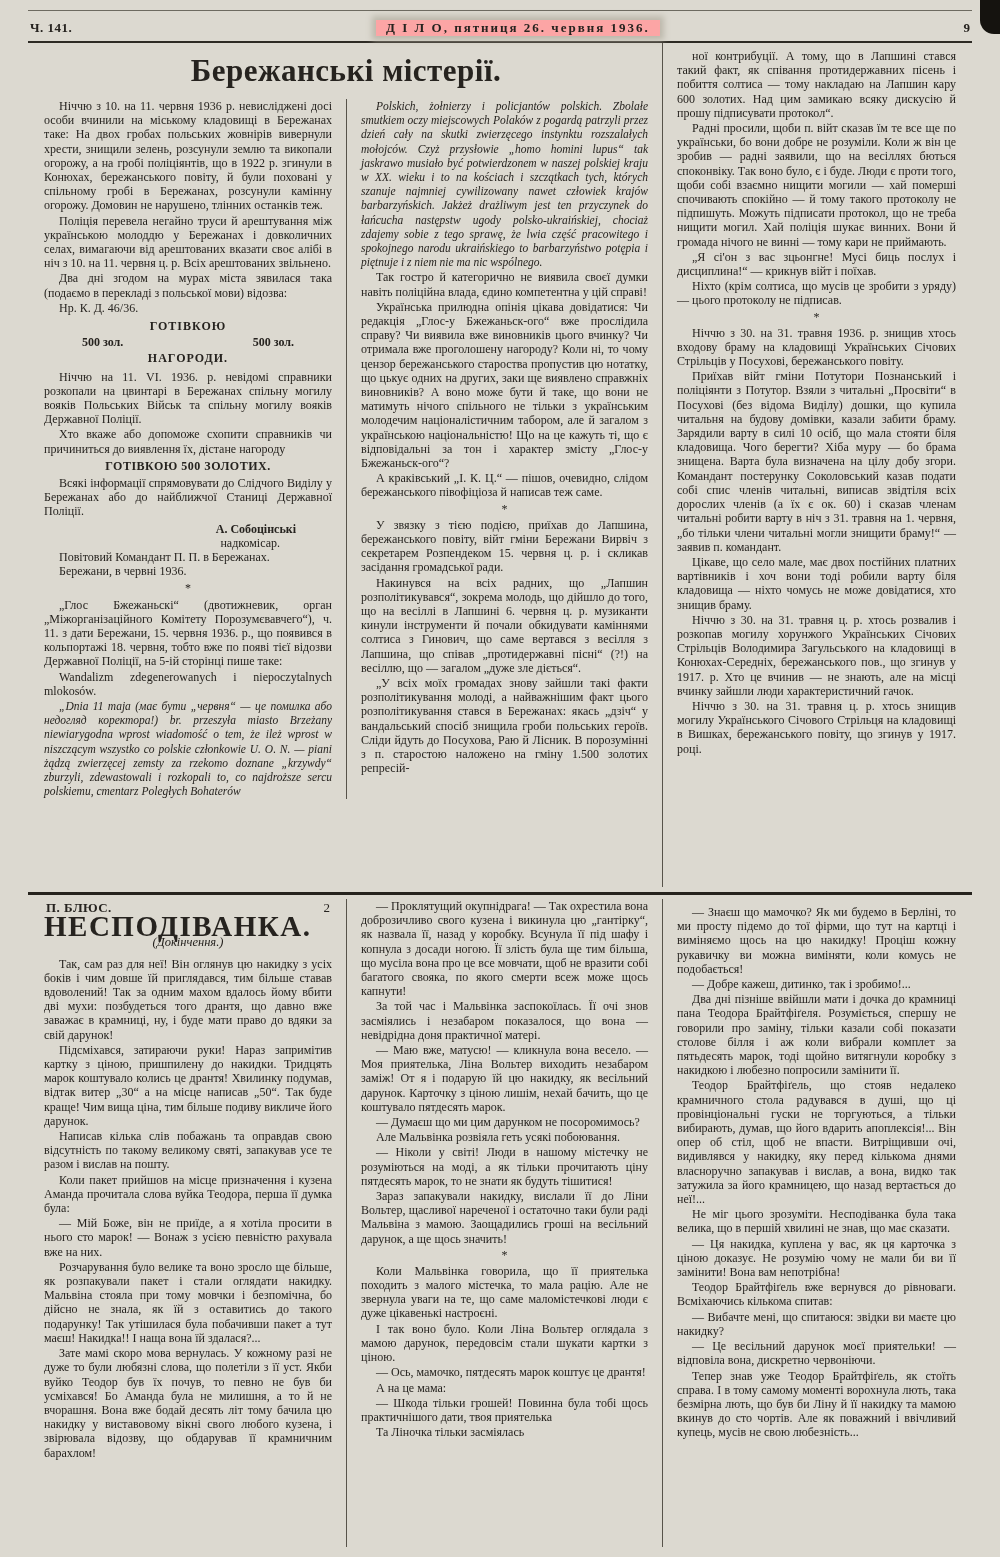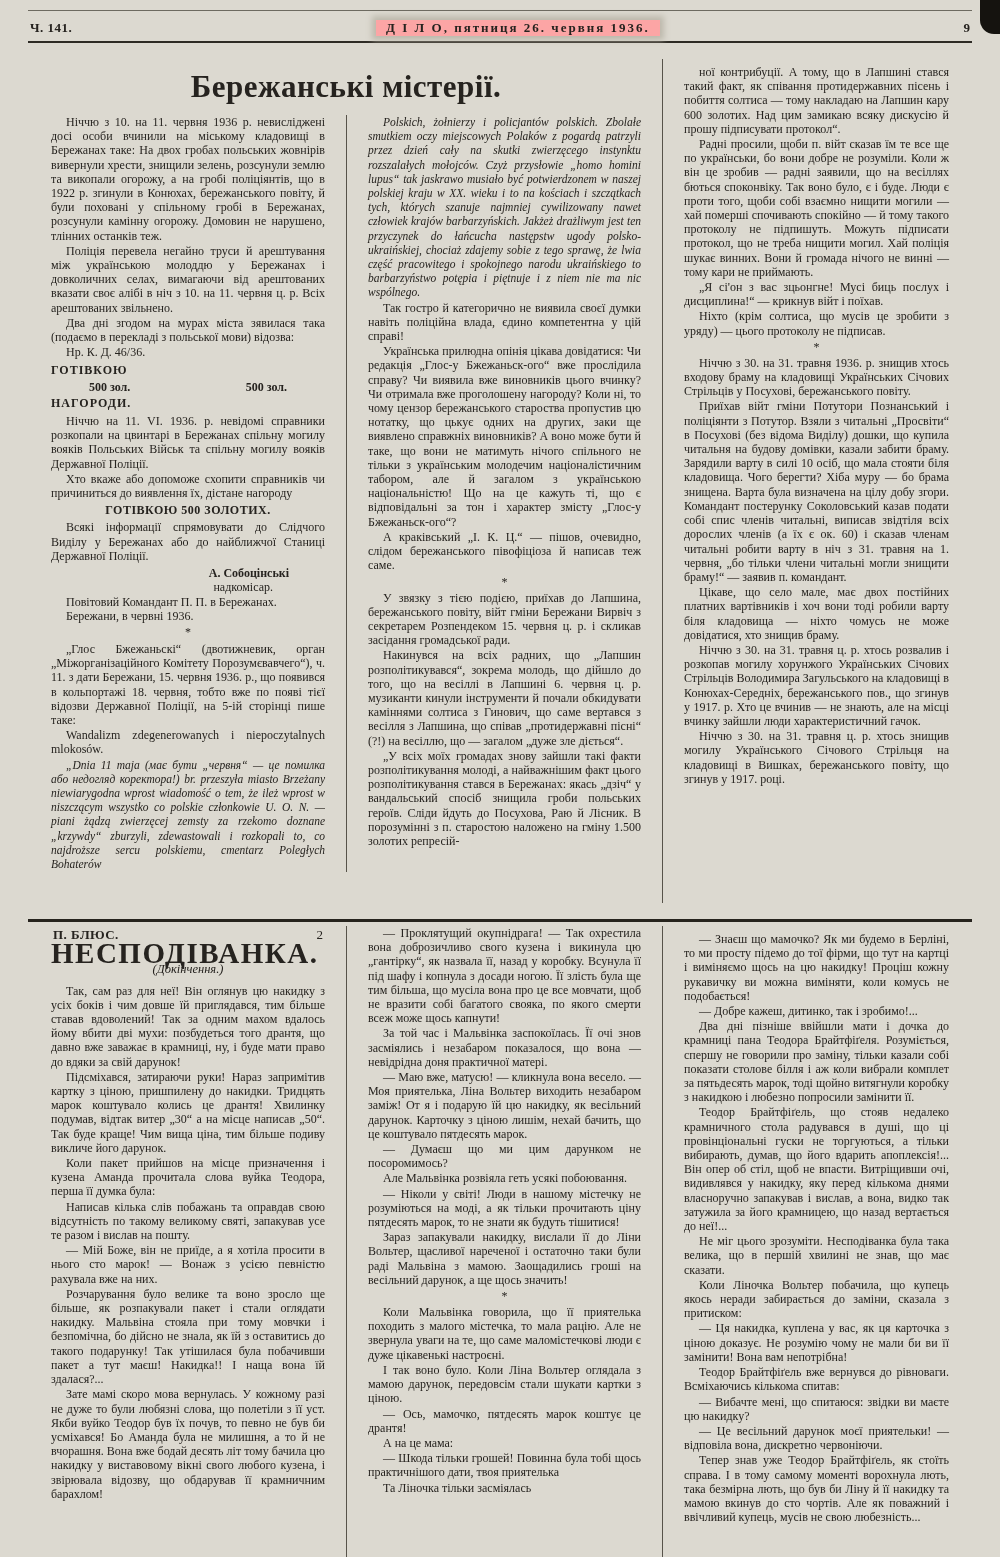--- a/index.html
+++ b/index.html
@@ -14,33 +14,33 @@
   }
   .scan-blob-tr { position:absolute; top:0; right:0; width:20px; height:34px; background:#15130f; border-bottom-left-radius:14px; }
   .scan-line-top { position:absolute; top:10px; left:28px; right:28px; border-top:1px solid #6d6a60; }
 
   .masthead { display:flex; justify-content:space-between; align-items:baseline; padding:20px 30px 3px 30px; font-size:13px; }
   .issue { font-weight:bold; letter-spacing:0.5px; }
   .mast-center { font-weight:bold; letter-spacing:2px; background:#fca5a5; padding:0 10px; box-shadow:0 0 6px 4px #bdb9ac; }
   .pageno { font-weight:bold; }
   .head-rule { margin:2px 28px 0; border-top:2px solid #2e2b24; }
 
-  .top-section { display:flex; margin:16px 30px; height:844px; overflow:hidden; }
+  .top-section { display:flex; margin:0 30px; height:844px; overflow:hidden; }
   .left-pane { width:632px; }
   .article-title { text-align:center; font-size:31px; font-weight:bold; margin:10px 0 10px; letter-spacing:0.5px; }
   .two-cols { display:flex; }
   .colA { width:316px; }
   .colB { width:316px; border-left:1px solid #57534a; }
   .colC { width:308px; border-left:1px solid #57534a; padding-top:6px !important; }
 
-  .col { padding:0 21px; font-size:12px; line-height:14.2px; text-align:justify; overflow:hidden; }
+  .col { padding:0 14px; font-size:12px; line-height:14.2px; text-align:justify; overflow:hidden; }
   .paras p { margin:0 0 1px; text-indent:15px; }
   .polish-quote p { font-style:italic; font-size:11.5px; }
   .notice { margin:4px 0; }
-  .notice .heading { text-align:left; font-weight:bold; letter-spacing:1px; margin:2px 0; }
+  .notice .heading { text-align:center; font-weight:bold; letter-spacing:1px; margin:2px 0; }
   .amounts { display:flex; justify-content:space-between; padding:0 38px; font-weight:bold; }
   .cash-total { text-align:center; font-weight:bold; letter-spacing:0.5px; margin:3px 0; }
   .sig { margin:3px 0 4px; }
   .sig-name { text-align:right; padding-right:36px; font-weight:bold; }
   .sig-rank { text-align:right; padding-right:52px; }
   .sig-line { text-indent:15px; }
   .star-sep { text-align:center; line-height:12px; margin:3px 0; }
 
   .section-divider { border-top:3px solid #26231d; margin:5px 28px 4px; }
 
@@ -148,22 +148,22 @@
     <div class="col colA">
       <div class="story-head">
         <span class="story-author">П. БЛЮС.</span>
         <span class="story-num">2</span>
       </div>
       <h2 class="story-title">НЕСПОДІВАНКА.</h2>
       <div class="story-sub">(Докінчення.)</div>
       <div class="paras">
           <p>Так, сам раз для неї! Він оглянув цю накидку з усіх боків і чим довше їй приглядався, тим більше ставав вдоволений! Так за одним махом вдалось йому вбити дві мухи: позбудеться того дрантя, що давно вже заважає в крамниці, ну, і буде мати право до вдяки за свій дарунок!</p>
           <p>Підсміхався, затираючи руки! Нараз запримітив картку з ціною, пришпилену до накидки. Тридцять марок коштувало колись це дрантя! Хвилинку подумав, відтак витер „30“ а на місце написав „50“. Так буде краще! Чим вища ціна, тим більше подиву викличе його дарунок.</p>
+          <p>Написав кілька слів побажань та оправдав свою відсутність по такому великому святі, запакував усе те разом і вислав на пошту.</p>
           <p>Коли пакет прийшов на місце призначення і кузена Аманда прочитала слова вуйка Теодора, перша її думка була:</p>
-          <p>Написав кілька слів побажань та оправдав свою відсутність по такому великому святі, запакував усе те разом і вислав на пошту.</p>
           <p>— Мій Боже, він не приїде, а я хотіла просити в нього сто марок! — Вонаж з усією певністю рахувала вже на них.</p>
           <p>Розчарування було велике та воно зросло ще більше, як розпакували пакет і стали оглядати накидку. Мальвіна стояла при тому мовчки і безпомічна, бо дійсно не знала, як їй з оставитись до такого подарунку! Так утішилася була побачивши пакет а тут маєш! Накидка!! І наща вона їй здалася?...</p>
           <p>Зате мамі скоро мова вернулась. У кожному разі не дуже то були любязні слова, що полетіли з її уст. Якби вуйко Теодор був їх почув, то певно не був би усміхався! Бо Аманда була не милишня, а то й не вчорашня. Вона вже бодай десять літ тому бачила цю накидку у виставовому вікні свого любого кузена, і звірювала відозву, що обдарував її крамничним барахлом!</p>
         </div>
     </div>
     <div class="col colB">
       <div class="paras">
           <p>— Проклятущий окупнідрага! — Так охрестила вона доброзичливо свого кузена і викинула цю „гантірку“, як назвала її, назад у коробку. Всунула її під шафу і копнула з досади ногою. Її злість була ще тим більша, що мусіла вона про це все мовчати, щоб не вразити собі багатого свояка, по якого смерти всеж може щось капнути!</p>
           <p>За той час і Мальвінка заспокоїлась. Її очі знов засміялись і незабаром показалося, що вона — невідрідна доня практичної матері.</p>
           <p>— Маю вже, матусю! — кликнула вона весело. — Моя приятелька, Ліна Вольтер виходить незабаром заміж! От я і подарую їй цю накидку, як весільний дарунок. Карточку з ціною лишім, нехай бачить, що це коштувало пятдесять марок.</p>
@@ -182,21 +182,20 @@
           <p>Та Ліночка тільки засміялась</p>
         </div>
     </div>
     <div class="col colC">
       <div class="paras">
           <p>— Знаєш що мамочко? Як ми будемо в Берліні, то ми просту підемо до тої фірми, що тут на картці і виміняємо щось на цю накидку! Проціш кожну рукавичку ви можна виміняти, коли комусь не подобається!</p>
           <p>— Добре кажеш, дитинко, так і зробимо!...</p>
           <p>Два дні пізніше ввійшли мати і дочка до крамниці пана Теодора Брайтфіґеля. Розуміється, спершу не говорили про заміну, тільки казали собі показати столове білля і аж коли вибрали комплет за пятьдесять марок, тоді щойно витягнули коробку з накидкою і любезно попросили замінити її.</p>
           <p>Теодор Брайтфіґель, що стояв недалеко крамничного стола радувався в душі, що ці провінціональні гуски не торгуються, а тільки вибирають, думав, що його вдарить апоплексія!... Він опер об стіл, щоб не впасти. Витріщивши очі, видивлявся у накидку, яку перед кількома днями власноручно запакував і вислав, а вона, видко так затужила за його крамницею, що назад вертається до неї!...</p>
           <p>Не міг цього зрозуміти. Несподіванка була така велика, що в першій хвилині не знав, що має сказати.</p>
-          <p>Коли Ліночка Вольтер побачила, що купець якось неради забирається до заміни, сказала з притиском:</p>
           <p>— Ця накидка, куплена у вас, як ця карточка з ціною доказує. Не розумію чому не мали би ви її замінити! Вона вам непотрібна!</p>
           <p>Теодор Брайтфіґель вже вернувся до рівноваги. Всміхаючись кількома спитав:</p>
           <p>— Вибачте мені, що спитаюся: звідки ви маєте цю накидку?</p>
           <p>— Це весільний дарунок моєї приятельки! — відповіла вона, дискретно червоніючи.</p>
           <p>Тепер знав уже Теодор Брайтфіґель, як стоїть справа. І в тому самому моменті ворохнула лють, така безмірна лють, що був би Ліну й її накидку та мамою вкинув до сто чортів. Але як поважний і ввічливий купець, мусів не свою любезність...</p>
         </div>
     </div>
   </section>
 </div>
 

